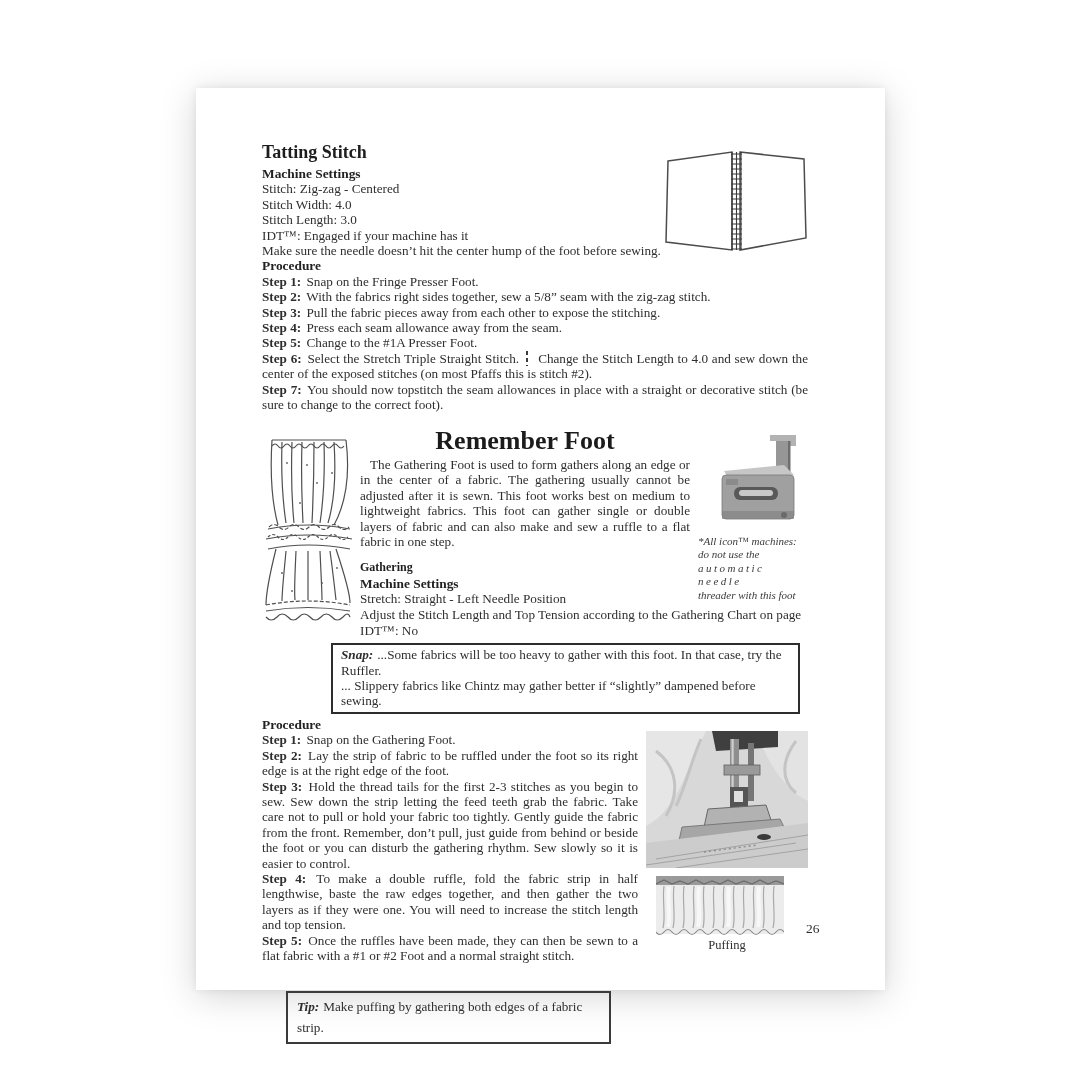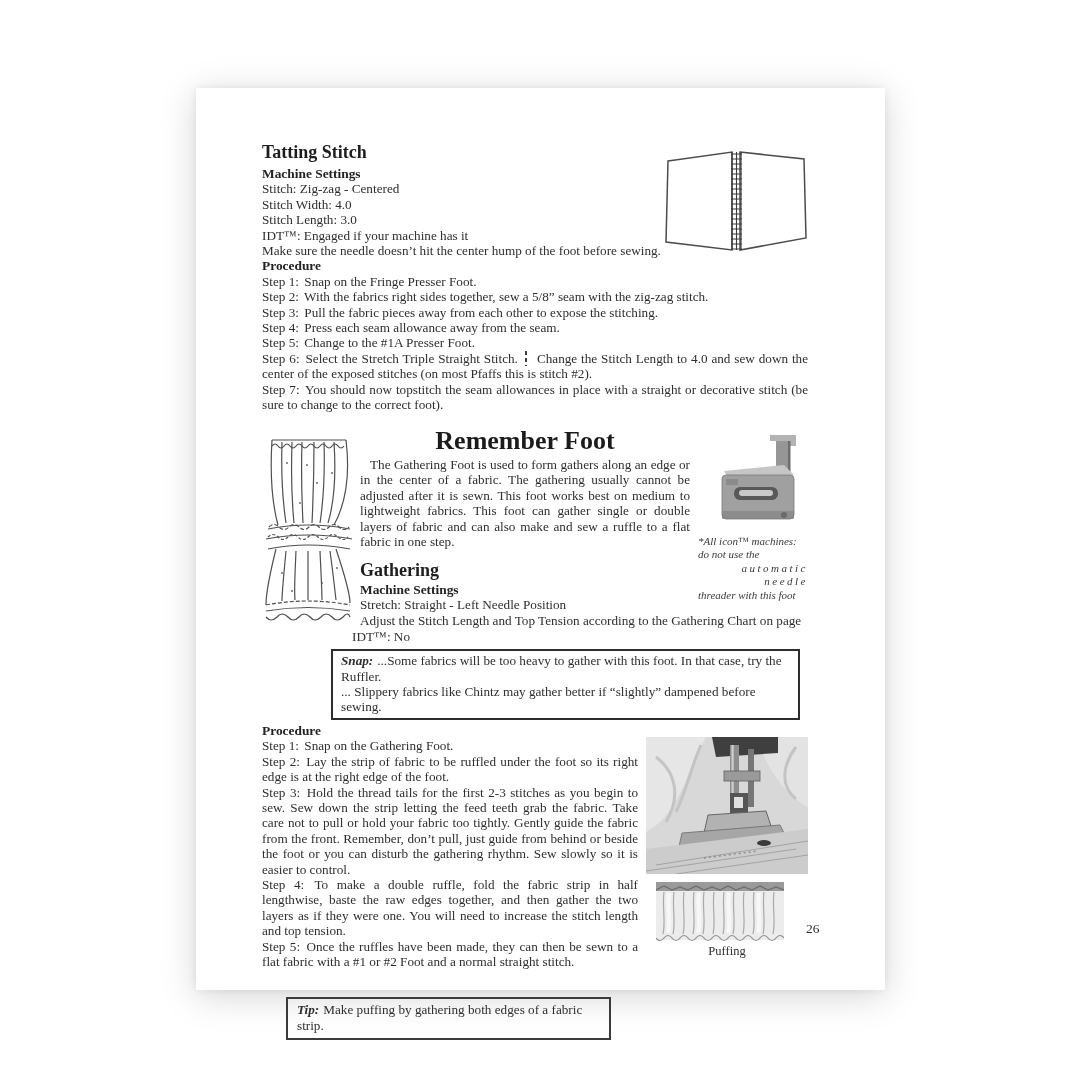--- a/index.html
+++ b/index.html
@@ -3,21 +3,21 @@
 <meta charset="utf-8">
 <style>
   html,body{margin:0;padding:0;background:#ffffff;width:1080px;height:1080px;overflow:hidden;}
   .canvas{position:relative;width:1080px;height:888px;background:#ffffff;
           font-family:"Liberation Serif","DejaVu Serif",serif;color:#2e2e2e;}
   .page{position:absolute;left:196px;top:88px;width:689px;height:902px;background:#ffffff;
         box-shadow:0 6px 34px rgba(0,0,0,.17),0 0 8px rgba(0,0,0,.07);}
   .content{position:absolute;left:66px;top:54px;width:546px;}
 
   h1,h2,h3,h4,p{margin:0;padding:0;font-weight:normal;}
-  .b{font-weight:normal;}
+  .b{font-weight:bold;}
   p.line, p.step{font-size:13.2px;line-height:15.4px;color:#2e2e2e;}
   p.step{text-align:justify;}
   .step .b{margin-right:2px;}
 
   
   .tatting{position:relative;}
   .tat-title{font-size:18px;font-weight:bold;color:#1d1d1d;margin-bottom:3px;}
   .sub-bold{font-size:13.4px;font-weight:bold;color:#222;line-height:15.4px;}
   .seam-art{position:absolute;right:-2px;top:4px;}
 
@@ -26,40 +26,40 @@
 
   
   .gfoot{margin-top:14px;}
   .gf-title{font-size:26px;line-height:28px;font-weight:bold;text-align:center;color:#1b1b1b;}
   .letters{text-align:center;margin:1px 0 3px;}
   .letterbox{display:inline-block;width:13px;height:13px;margin:0 1.5px;background:#b9b9b9;
     color:#7d7d7d;font:bold 10px/13px "Liberation Sans",sans-serif;text-align:center;}
   .curtain-float{float:left;width:92px;height:192px;margin:6px 6px 2px 0;}
   .right-col{float:right;width:110px;margin:4px 0 2px 8px;}
   .foot-note{font-style:italic;font-size:11px;line-height:13.5px;color:#3a3a3a;margin-top:8px;}
-  .foot-note .spread{letter-spacing:2.5px;text-align:right;}
+  .foot-note .spread{letter-spacing:2.5px;}
   .intro{font-size:13.2px;line-height:15.6px;text-align:justify;text-indent:10px;margin-top:2px;}
-  .g-head{font-size:18px;font-weight:bold;color:#1d1d1d;margin:10px 0 1px 74px;}
+  .g-head{font-size:12px;font-weight:bold;color:#1d1d1d;margin:10px 0 1px 74px;}
   .g-ms{font-size:13.4px;font-weight:bold;color:#222;margin-left:82px;line-height:15.4px;}
   .g-set{margin-left:84px;}
   .g-set p{font-size:13.2px;line-height:15.6px;}
   .g-set p:nth-child(2){padding-left:2px;}
   .g-set p:nth-child(3){padding-left:6px;}
   .tips-box{clear:both;box-sizing:border-box;width:469px;margin:5px 0 0 69px;
     border:2px solid #2d2d2d;padding:2px 8px 3px;font-size:13.2px;line-height:15.4px;}
   .tips-box .lbl{font-weight:bold;font-style:italic;margin-right:4px;}
 
   
   .gproc{margin-top:3px;}
   .proc-float{float:right;width:162px;margin:0 0 4px 8px;text-align:center;}
   .machine-art{margin-top:14px;}
   .puffing-art{margin-top:8px;margin-left:10px;}
   .puff-caption{font-size:12.5px;color:#2e2e2e;margin-top:0;}
   .tip-box{box-sizing:border-box;width:325px;margin:28px 0 0 24px;border:2px solid #3a3a3a;
-    padding:3px 9px 4px;font-size:13.2px;line-height:16px;}
+    padding:3px 9px 4px;font-size:13.2px;line-height:21px;}
   .tip-box .lbl{font-weight:bold;font-style:italic;margin-right:4px;}
 
   .page-num{position:absolute;left:610px;top:833px;font-size:13.5px;color:#2e2e2e;}
   svg{display:block;}
 </style>
 </head>
 <body>
 
 <div class="canvas">
   <div class="page">

